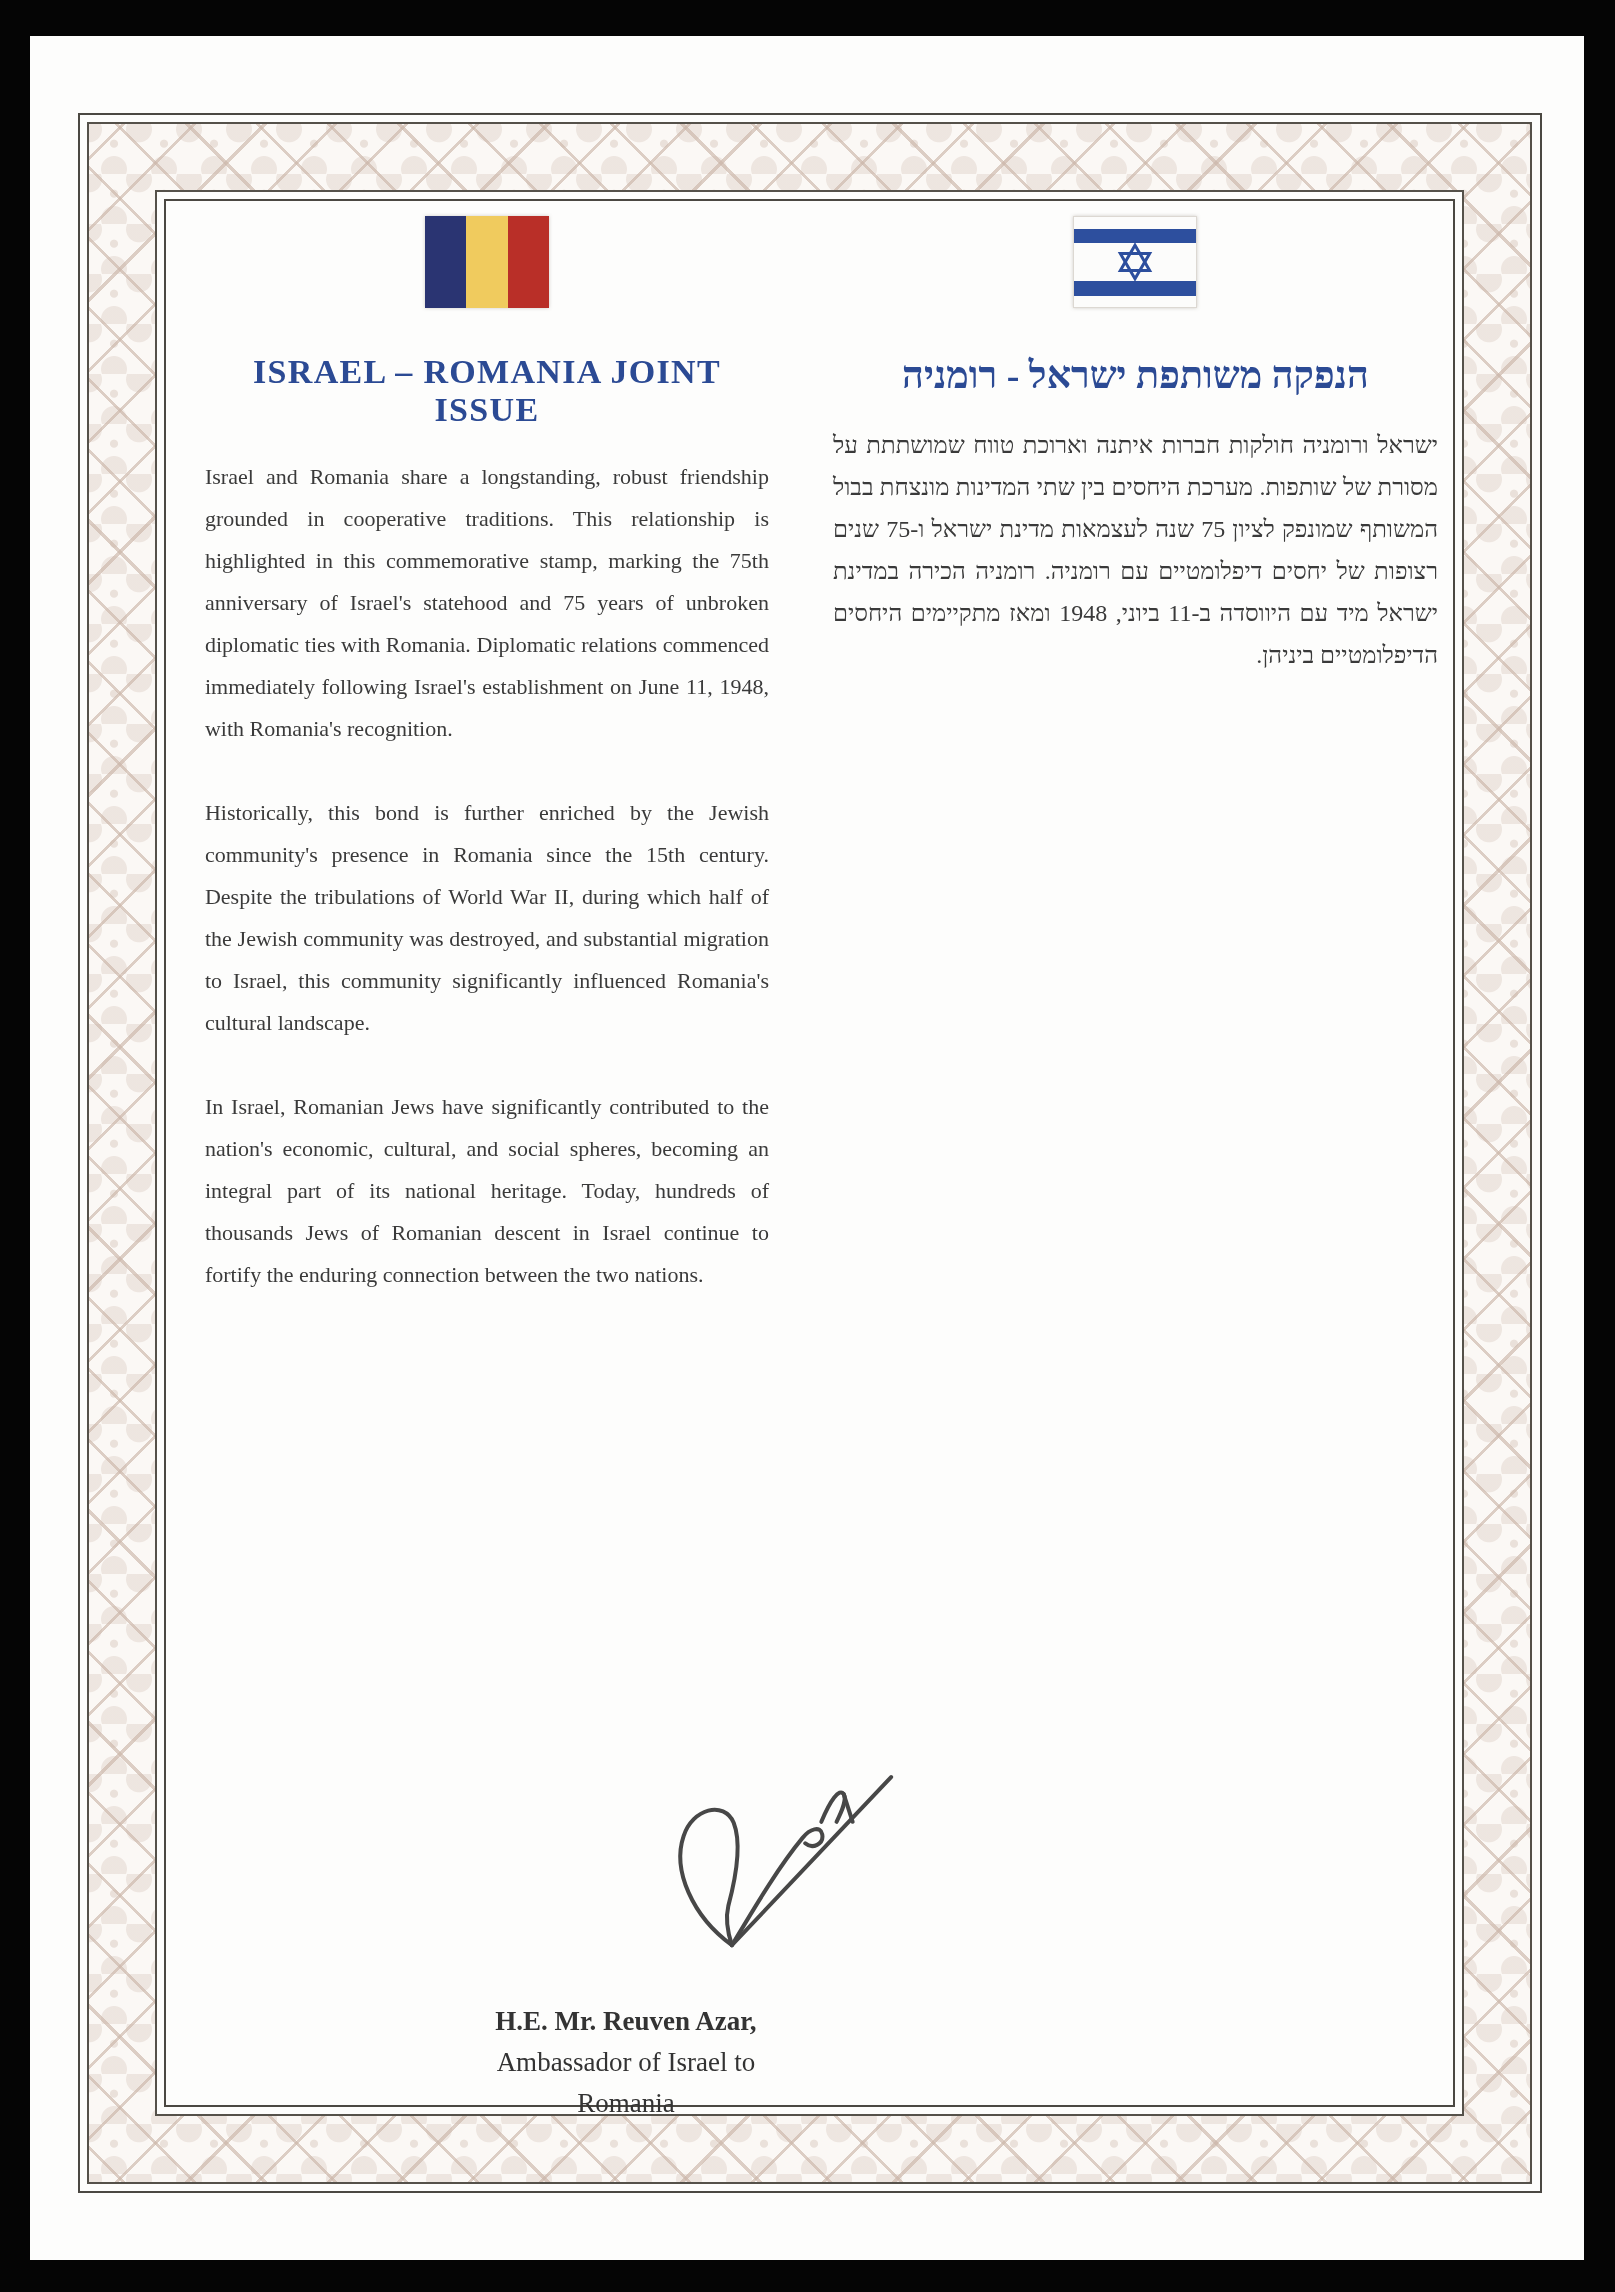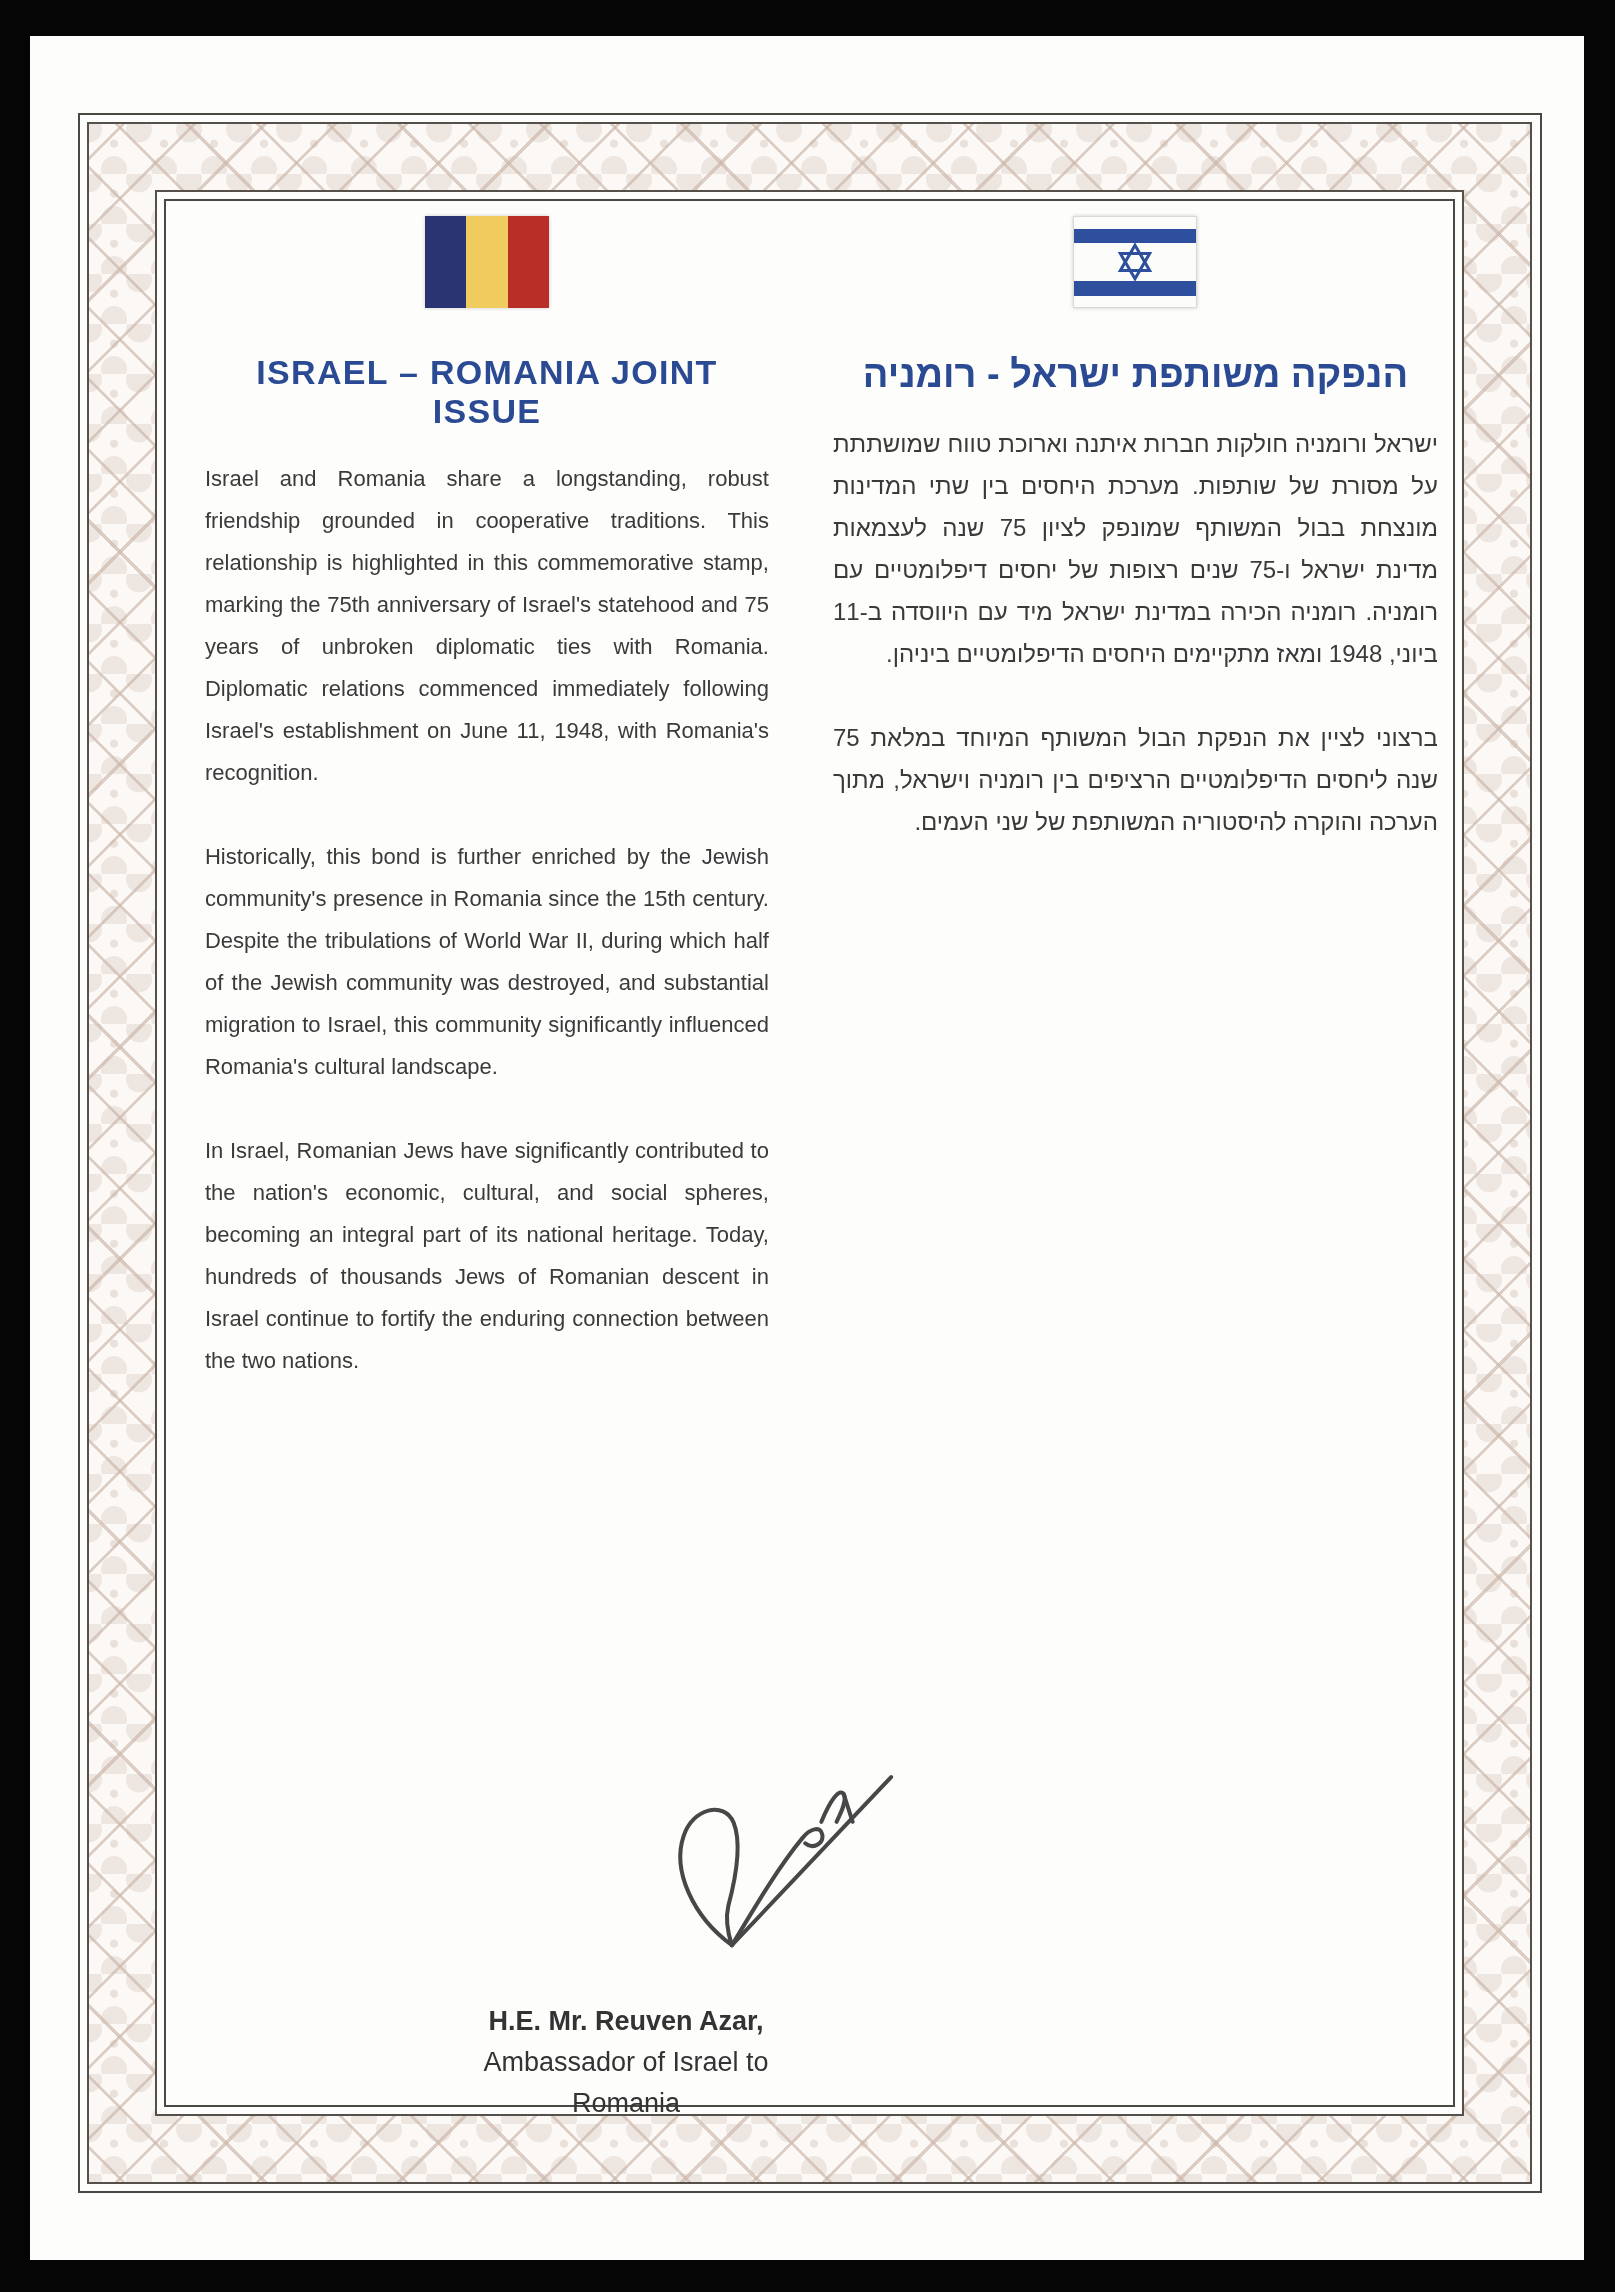--- a/index.html
+++ b/index.html
@@ -28,21 +28,21 @@
       repeating-linear-gradient(45deg,  rgba(203,182,169,0)   0 23px, rgba(203,182,169,.65) 23px 26px, rgba(203,182,169,0) 26px 50px),
       repeating-linear-gradient(135deg, rgba(203,182,169,0)   0 23px, rgba(203,182,169,.65) 23px 26px, rgba(203,182,169,0) 26px 50px),
       radial-gradient(circle at 25px 45px, rgba(203,182,169,.28) 0 12.5px, rgba(203,182,169,0) 13.4px),
       radial-gradient(circle at 0px  5.4px,  rgba(203,182,169,.28) 0 12.5px, rgba(203,182,169,0) 13.4px),
       radial-gradient(circle at 50px 5.4px,  rgba(203,182,169,.28) 0 12.5px, rgba(203,182,169,0) 13.4px),
       radial-gradient(circle at 25px 19.7px, rgba(203,182,169,.35) 0 3.6px,  rgba(203,182,169,0) 4.5px);
     background-size: auto, auto, 50px 50px, 50px 50px, 50px 50px, 50px 50px;
   }
   .f3 {
     border: 2.7px solid #55514a; height: 100%; box-sizing: border-box;
-    background: #fdfdfc; padding: 7.2px;
+    background: #fdfdfc; padding: 7.2px; font-family: Liberation Serif, serif;
   }
   .f4 { border: 2.7px solid #4b4842; height: 100%; box-sizing: border-box; }
 
   .content { position: relative; width: 100%; height: 100%; box-sizing: border-box; padding-top: 15px; }
   .columns { display: flex; padding-left: 39px; padding-right: 7.2px; gap: 64px; }
   .col { flex: none; }
   .col-en { width: 564px; }
   .col-he { width: 605px; direction: rtl; }
 
   
@@ -107,21 +107,20 @@
                   <div class="il-stripe il-top"></div>
                   <div class="il-stripe il-bottom"></div>
                   <svg class="il-star" width="39" height="39" viewBox="0 0 44 44">
                     <polygon points="22,3 5.5,31.5 38.5,31.5" fill="none" stroke="#2d4f9e" stroke-width="3.4"></polygon>
                     <polygon points="22,41 5.5,12.5 38.5,12.5" fill="none" stroke="#2d4f9e" stroke-width="3.4"></polygon>
                   </svg>
                 </div>
                 <h1 class="title title-he">הנפקה משותפת ישראל - רומניה</h1>
                 <div class="bodytext">
                   <p>ישראל ורומניה חולקות חברות איתנה וארוכת טווח שמושתתת על מסורת של שותפות. מערכת היחסים בין שתי המדינות מונצחת בבול המשותף שמונפק לציון 75 שנה לעצמאות מדינת ישראל ו-75 שנים רצופות של יחסים דיפלומטיים עם רומניה. רומניה הכירה במדינת ישראל מיד עם היווסדה ב-11 ביוני, 1948 ומאז מתקיימים היחסים הדיפלומטיים ביניהן.</p>
-                  <p>ברצוני לציין את הנפקת הבול המשותף המיוחד במלאת 75 שנה ליחסים הדיפלומטיים הרציפים בין רומניה וישראל, מתוך הערכה והוקרה להיסטוריה המשותפת של שני העמים.</p>
                 </div>
               </div>
 
             </div>
 
             <svg class="signature-svg" width="322" height="193" viewBox="0 0 360 215">
               <g fill="none" stroke="#474747" stroke-width="4.5" stroke-linecap="round" stroke-linejoin="round">
                 <path d="M 162 200 C 118 168 95 116 108 78 C 118 47 153 38 164 63 C 173 86 166 126 158 156 C 154 173 158 188 162 200"></path>
                 <path d="M 162 200 L 340 12"></path>
                 <path d="M 162 200 C 192 150 216 110 241 80 C 249 70 261 66 263 76 C 265 87 252 93 244 86"></path>

